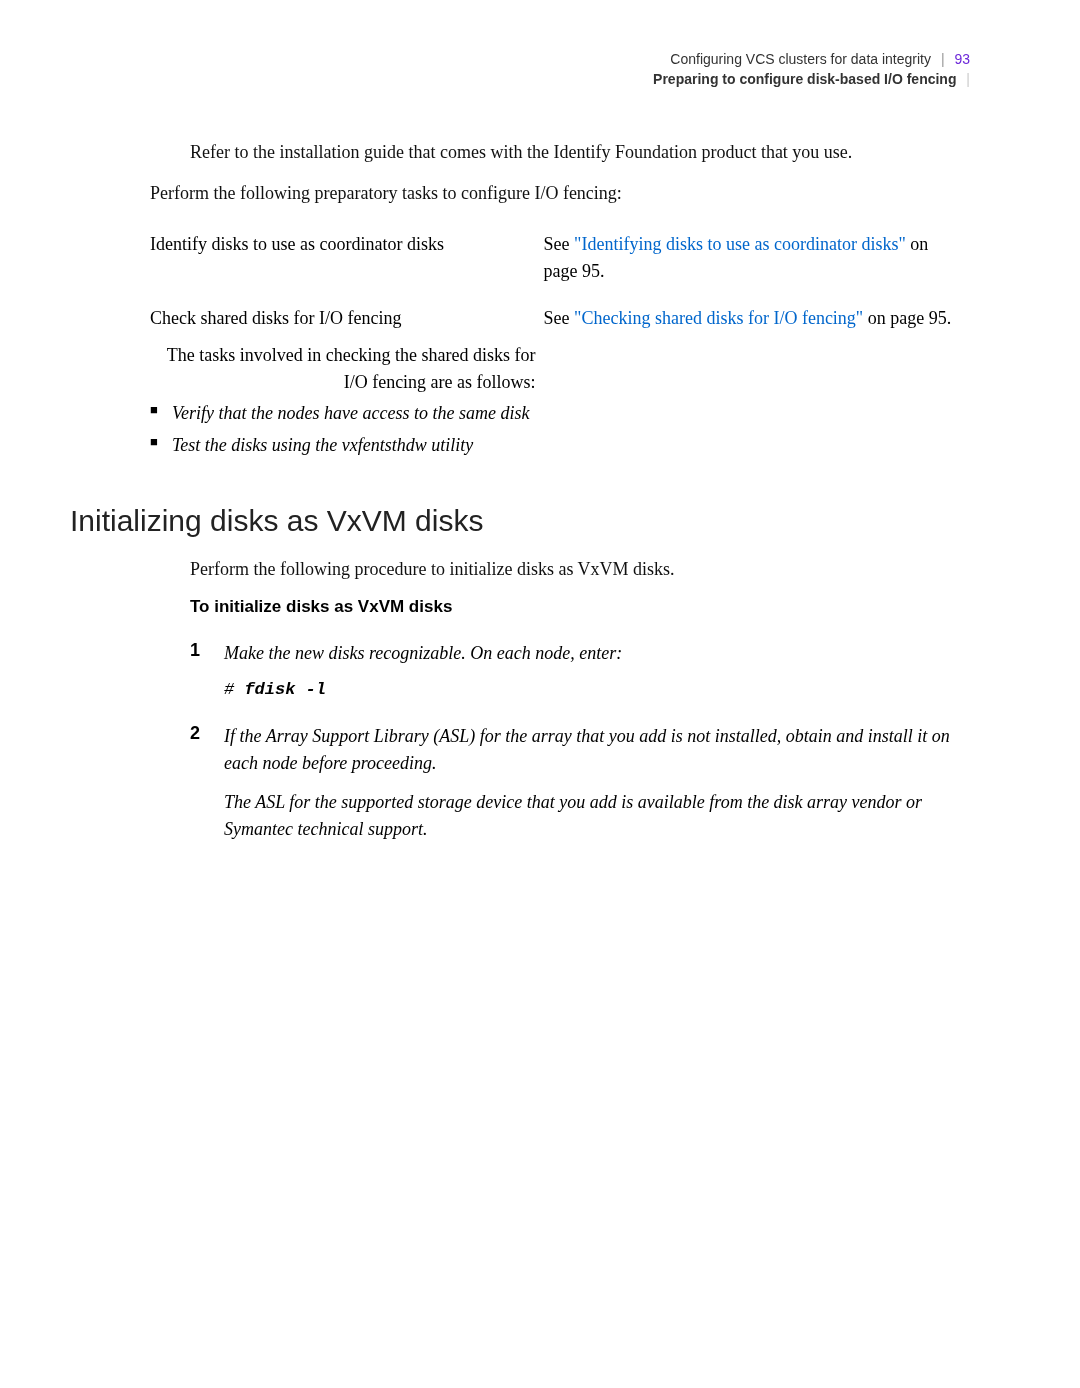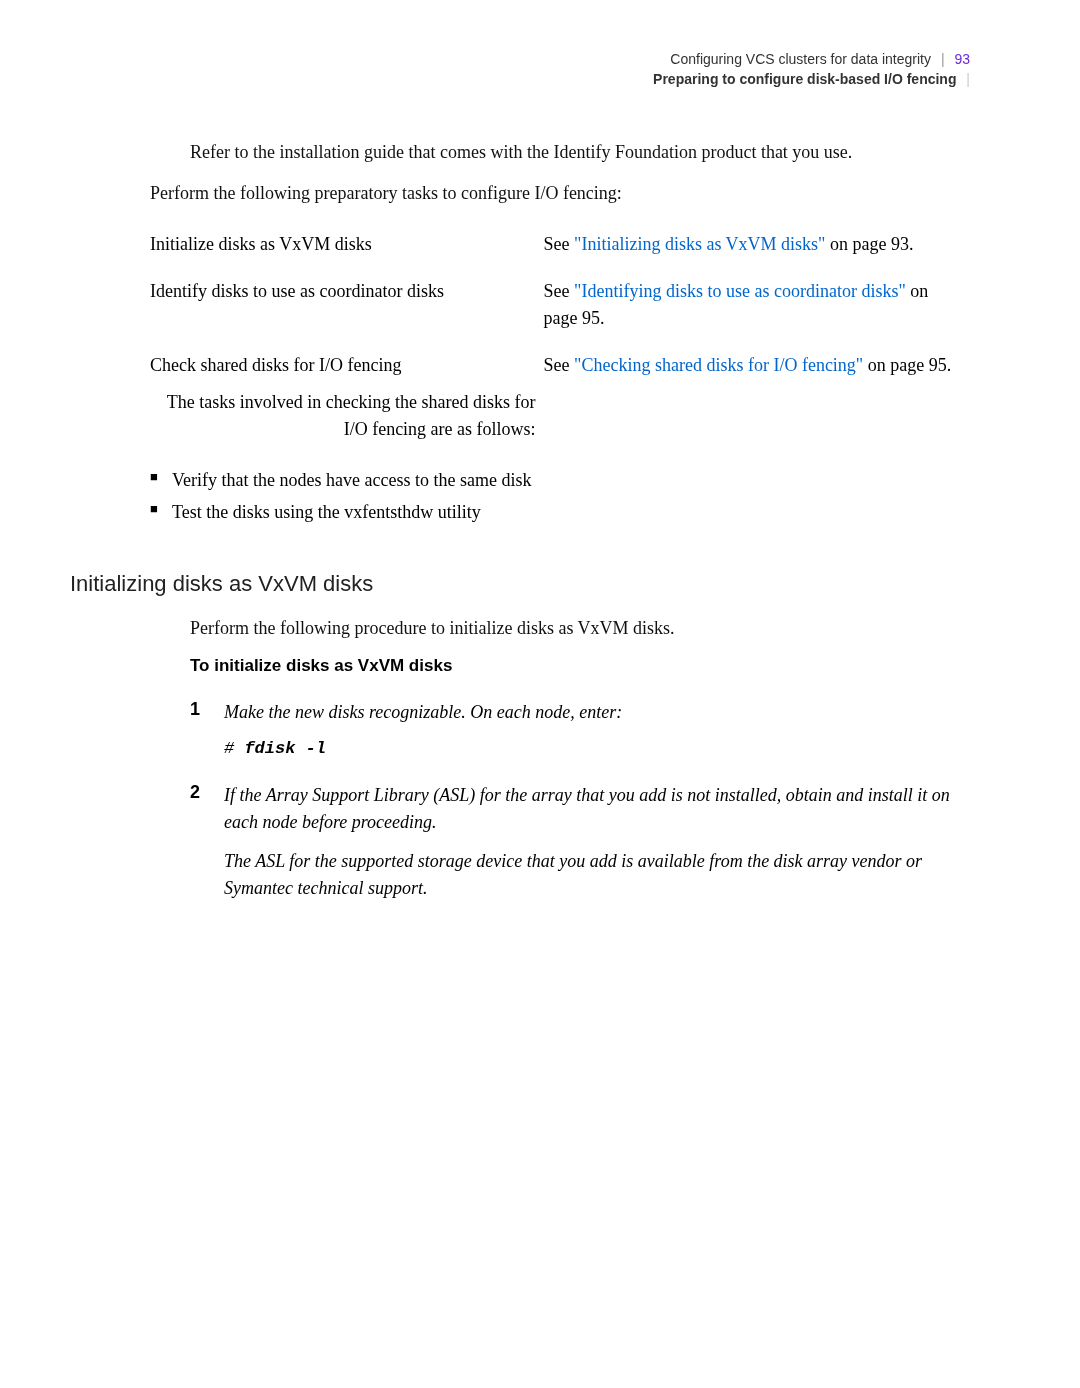--- a/index.html
+++ b/index.html
@@ -68,39 +68,40 @@
     }
     .link {
       color: #0066cc;
     }
     .sub-para {
       margin-top: 10px;
       text-align: right;
     }
     .bullet-list {
       list-style: none;
-      margin-top: 24px;
+      margin-top: 4px;
+      font-style: italic;
     }
     .bullet-list li {
       position: relative;
       padding-left: 22px;
       margin-bottom: 6px;
       font-size: 18px;
       line-height: 1.45;
     }
     .bullet-list li::before {
       content: "■";
       position: absolute;
       left: 0;
       top: 1px;
       font-size: 13px;
     }
     .section-heading {
       font-family: Arial, Helvetica, sans-serif;
-      font-size: 22px;
+      font-size: 30px;
       font-weight: normal;
       color: #222;
       margin-top: 26px;
       margin-bottom: 18px;
       margin-left: -80px;
     }
     .sub-body {
       margin-left: 40px;
     }
     .proc-heading {
@@ -159,26 +160,20 @@
 </div>
 
 <div class="indent">
   <p class="body-para">Refer to the installation guide that comes with the Identify Foundation product that you use.</p>
 </div>
 
 <p class="body-para">Perform the following preparatory tasks to configure I/O fencing:</p>
 
 <table class="prep-table">
   <tbody>
-      <tr>
-    <td>Initialize disks as VxVM disks</td>
-    <td>
-      <span>See </span><span class="link">"Initializing disks as VxVM disks"</span><span> on page 93.</span>
-    </td>
-  </tr>
   <tr>
     <td>Identify disks to use as coordinator disks</td>
     <td>
       <span>See </span><span class="link">"Identifying disks to use as coordinator disks"</span><span> on page 95.</span>
     </td>
   </tr>
   <tr>
     <td>
       <div>Check shared disks for I/O fencing</div>
       <div class="sub-para">The tasks involved in checking the shared disks for I/O fencing are as follows:</div>

